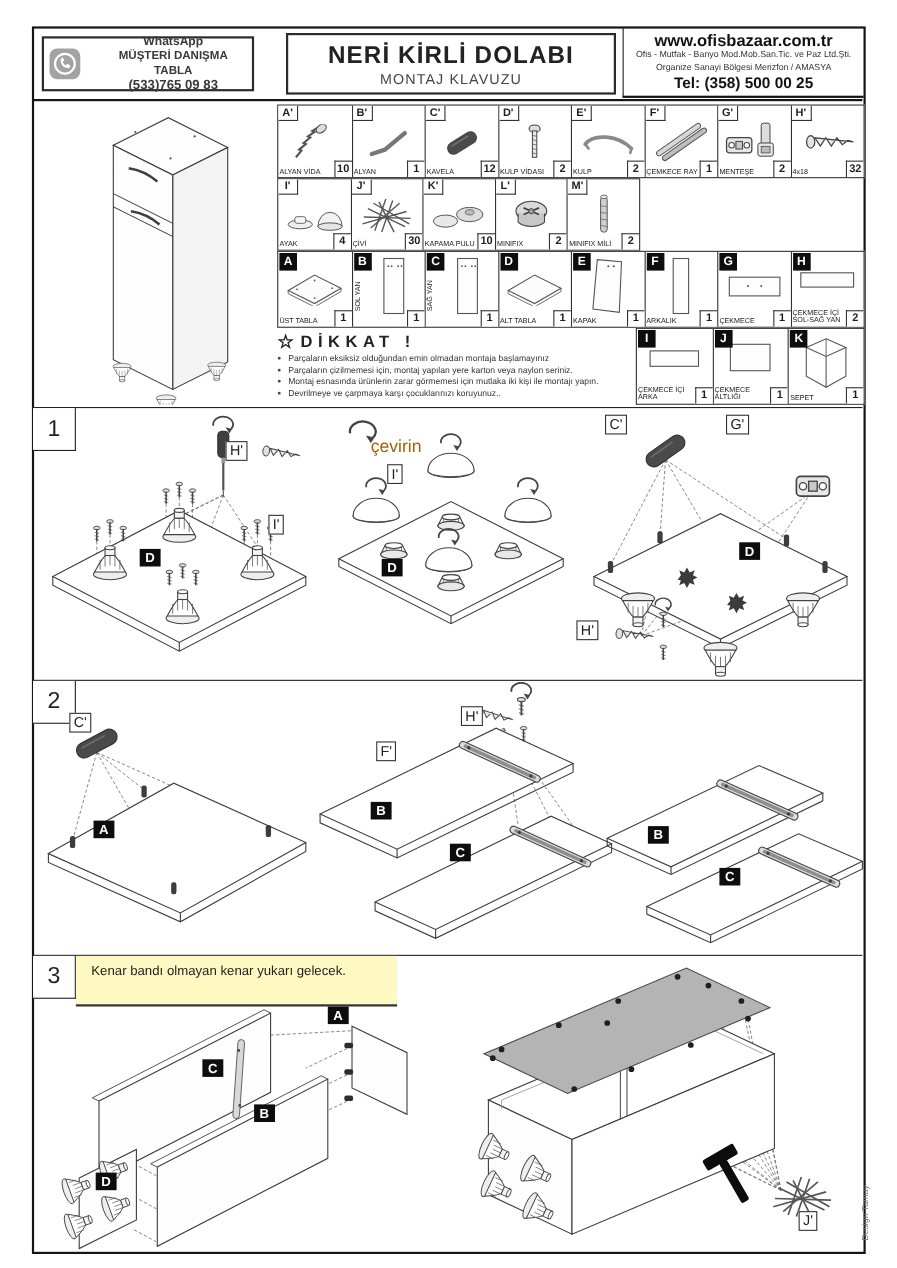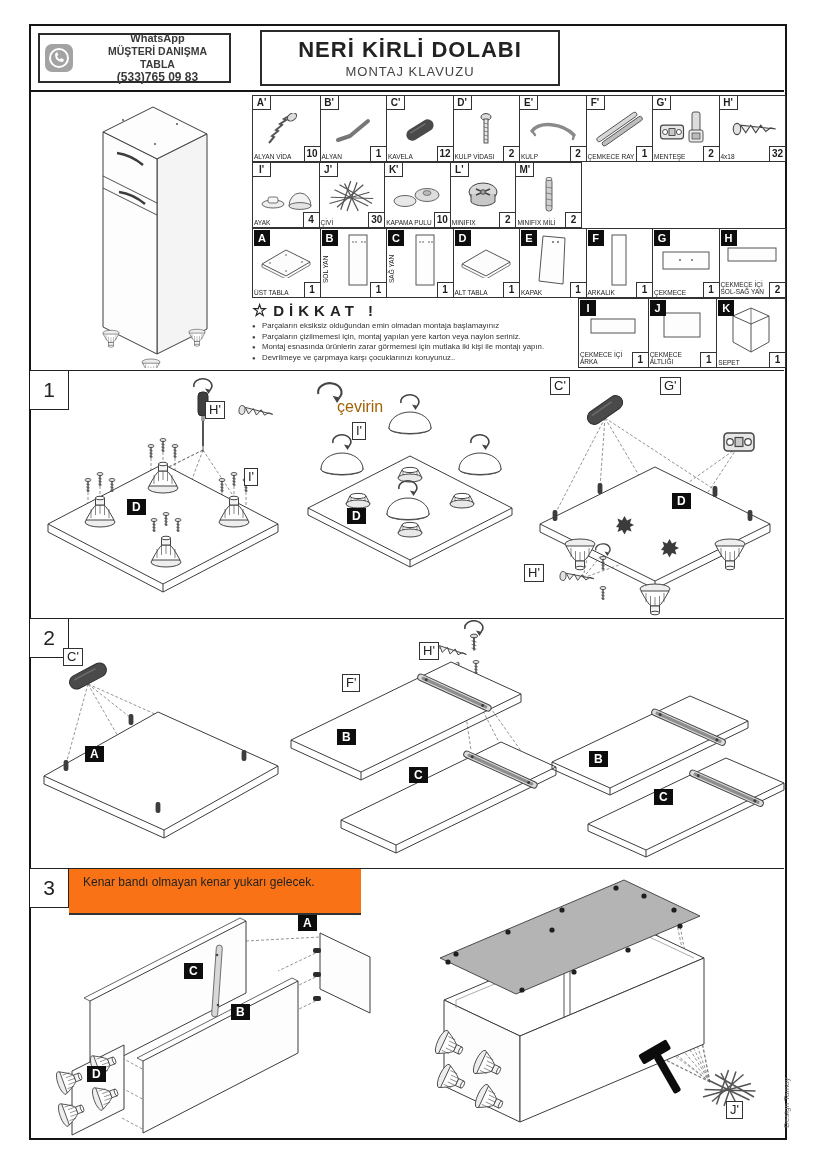--- a/index.html
+++ b/index.html
@@ -40,21 +40,21 @@
   
   .warn{left:252px;top:300px;width:324px;height:68px;}
   .warn-title{display:flex;align-items:center;gap:6px;font-size:15px;font-weight:bold;letter-spacing:5px;color:#222;}
   .warn-star{font-size:17px;letter-spacing:0;}
   .warn-item{font-size:7.8px;color:#333;line-height:10.5px;padding-left:10px;position:relative;}
   .warn-item::before{content:"●";position:absolute;left:0;top:0;font-size:6px;color:#444;}
 
   
   .step-line{left:30px;width:754px;border-top:1.5px solid #222;}
   .stepbox{left:30px;width:38px;height:38px;border-right:1.5px solid #222;border-bottom:1.5px solid #222;font-size:21px;color:#222;display:flex;align-items:center;justify-content:center;background:#fff;z-index:3;}
-  .note{left:69px;top:869px;width:292px;height:46px;border-bottom:2px solid #333;font-size:12px;color:#222;padding:5px 0 0 14px;box-sizing:border-box;line-height:16px;z-index:3;background:#f97316;}
+  .note{left:69px;top:869px;width:292px;height:46px;border-bottom:2px solid #333;font-size:12px;color:#222;padding:5px 0 0 14px;box-sizing:border-box;line-height:16px;z-index:3;background:#fef9c3;}
 
   
   .lblb{position:absolute;background:#fff;border:1px solid #333;font-size:13px;font-weight:normal;color:#222;padding:0 3px;line-height:16px;z-index:5;}
   .lblk{position:absolute;background:#0d0d0d;color:#fff;font-size:12px;font-weight:bold;padding:1px 5px;line-height:14px;z-index:5;}
   .cevirin{position:absolute;font-size:16px;color:#a16207;z-index:5;margin-left:41px;}
   .credit{position:absolute;left:782px;top:1128px;font-size:8px;color:#777;transform:rotate(-90deg);transform-origin:left top;white-space:nowrap;z-index:5;}
   svg{display:block;}
   .draw{position:absolute;z-index:1;}
 </style>
 </head>
@@ -149,20 +149,26 @@
       <div class="wa-l2">MÜŞTERİ DANIŞMA TABLA</div>
       <div class="wa-l3">(533)765 09 83</div>
     </div>
   </div>
 
   <div class="abs title-box">
     <div class="title-main">NERİ KİRLİ DOLABI</div>
     <div class="title-sub">MONTAJ KLAVUZU</div>
   </div>
 
+  <div class="abs co-box">
+    <div class="co-web">www.ofisbazaar.com.tr</div>
+    <div class="co-l2">Ofis - Mutfak - Banyo Mod.Mob.San.Tic. ve Paz Ltd.Şti.</div>
+    <div class="co-l3">Organize Sanayi Bölgesi Merizfon / AMASYA</div>
+    <div class="co-tel">Tel: (358) 500 00 25</div>
+  </div>
   <div class="abs hdr-line"></div>
 
   <svg class="draw" style="left:45px;top:96px" width="205" height="272" viewBox="0 0 205 272">
     <g stroke="#3d3d3d" stroke-width="1" fill="#fdfdfd">
       <polygon points="58,36 108,11 162,38 112,63"></polygon>
       <polygon points="112,63 162,38 162,233 112,258" fill="#f4f4f4"></polygon>
       <polygon points="58,36 112,63 112,258 58,231"></polygon>
     </g>
     <g stroke="#3d3d3d" stroke-width="0.9" fill="none">
       <path d="M58,80 L112,107"></path>

